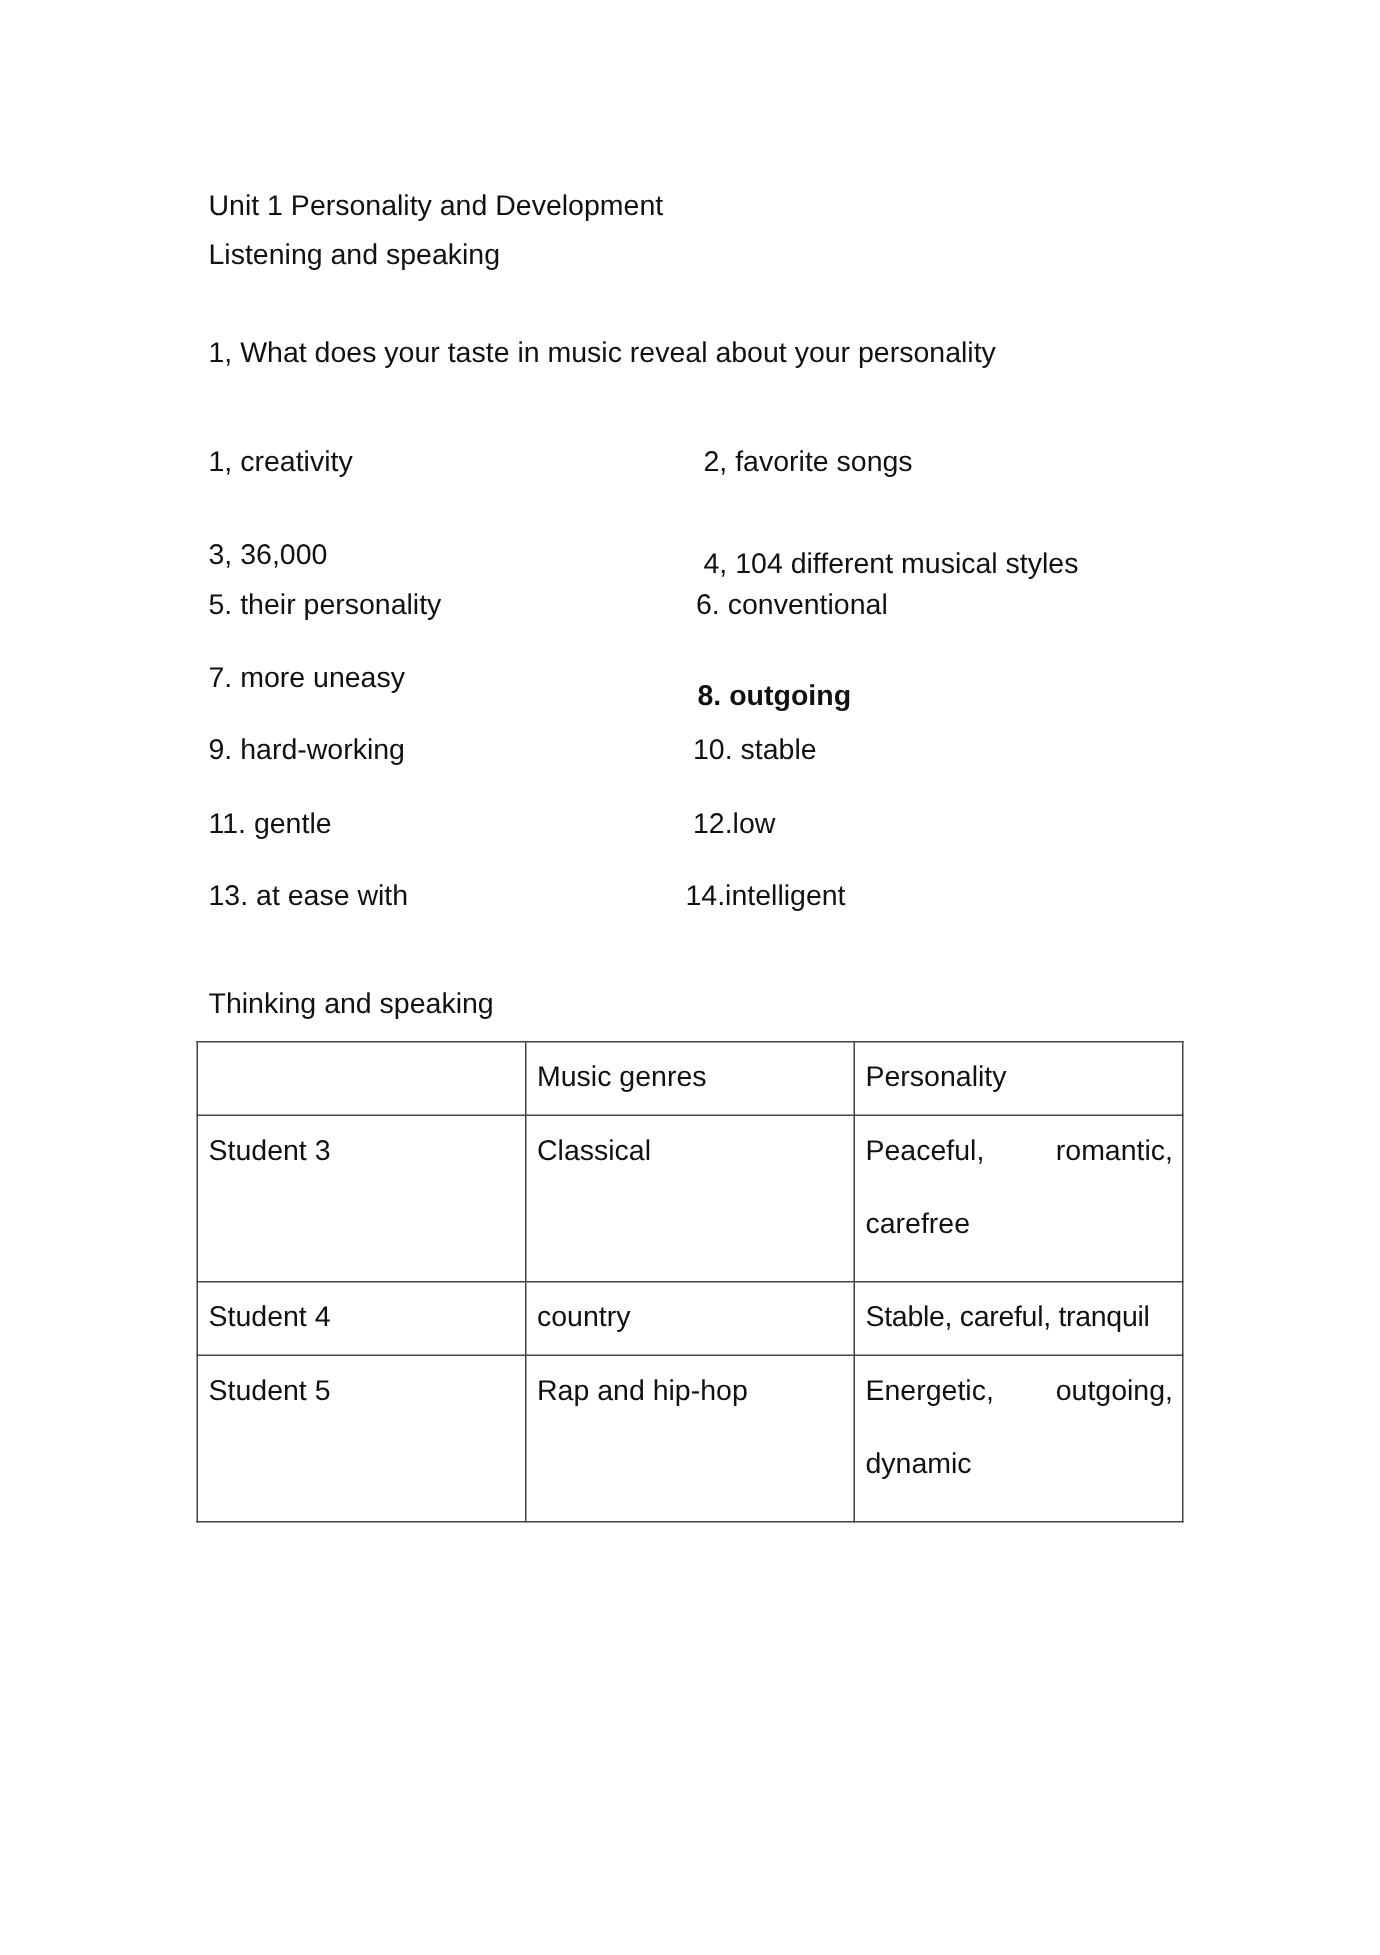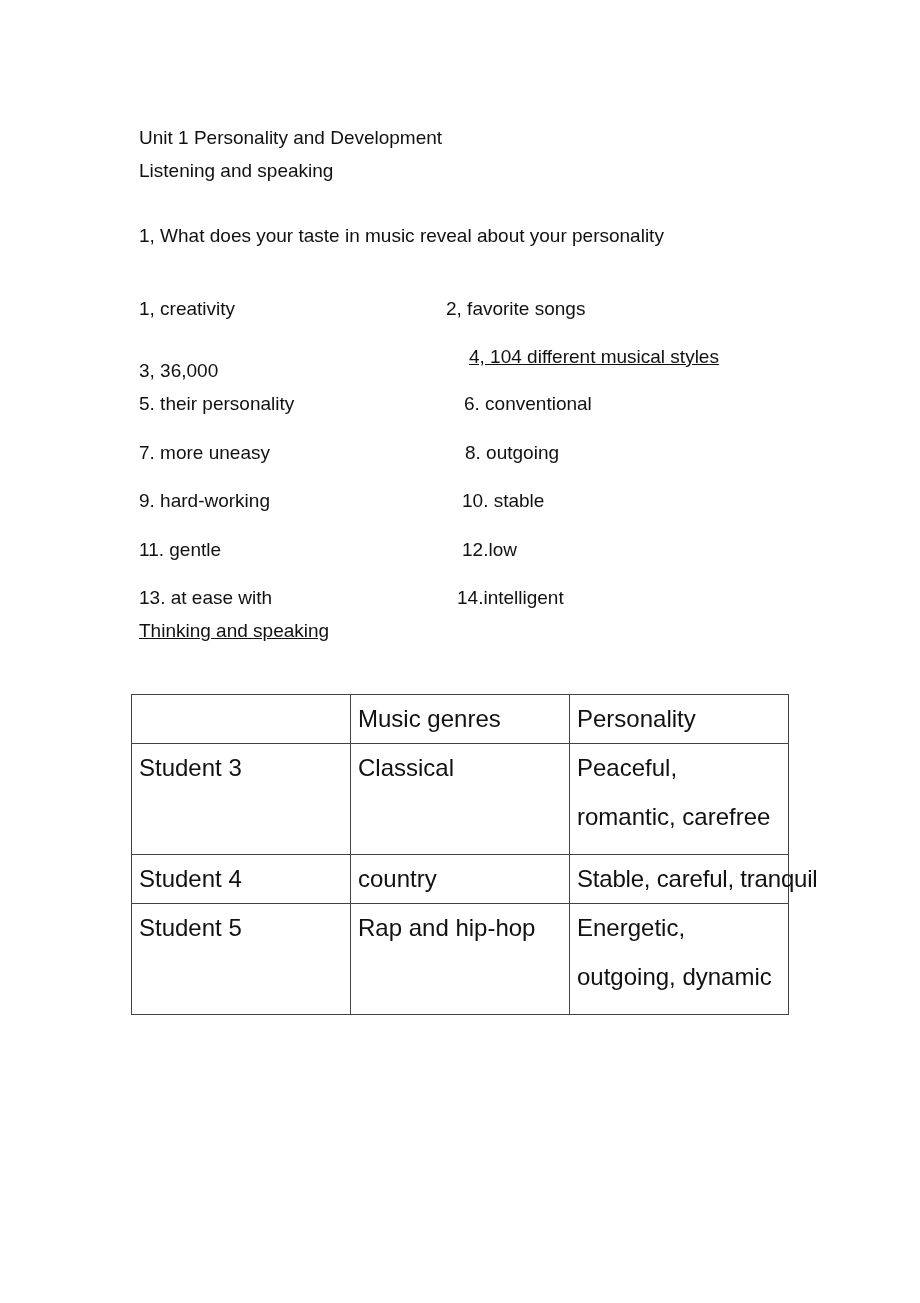--- a/index.html
+++ b/index.html
@@ -33,21 +33,21 @@
       left: 131px;
       top: 694px;
       width: 657px;
       border-collapse: collapse;
       table-layout: fixed;
     }
     table.music td {
       border: 1px solid #444444;
       vertical-align: top;
       padding: 0 6px 0 7px;
-      font-size: 24px;
+      font-size: 19px;
       line-height: 22px;
     }
     table.music col.c1 { width: 219px; }
     table.music col.c2 { width: 219px; }
     table.music col.c3 { width: 219px; }
     .cell-inner {
       padding-top: 13px;
       padding-bottom: 13px;
     }
     .justify {
@@ -63,41 +63,41 @@
     }
   </style>
 </head>
 <body>
 
 <div class="line" style="top:127px;">Unit 1 Personality and Development</div>
 <div class="line" style="top:160px;">Listening and speaking</div>
 <div class="line" style="top:225px;">1, What does your taste in music reveal about your personality</div>
 
 <div class="answer" style="left:139px; top:274px;">1, creativity</div>
-<div class="answer" style="left:446px; top:274px;">2, favorite songs</div>
+<div class="answer" style="left:469px; top:274px;">2, favorite songs</div>
 
 <div class="answer" style="left:139px; top:336px;">3, 36,000</div>
-<div class="answer" style="left:469px; top:322px;text-decoration:underline;">4, 104 different musical styles</div>
+<div class="answer" style="left:469px; top:342px;">4, 104 different musical styles</div>
 
 <div class="answer" style="left:139px; top:369px;text-align:right;">5. their personality</div>
 <div class="answer" style="left:464px; top:369px;">6. conventional</div>
 
 <div class="answer" style="left:139px; top:418px;">7. more uneasy</div>
-<div class="answer" style="left:465px; top:418px;">8. outgoing</div>
+<div class="answer" style="left:465px; top:430px;font-weight:bold;">8. outgoing</div>
 
 <div class="answer" style="left:139px; top:466px;">9. hard-working</div>
 <div class="answer" style="left:462px; top:466px;">10. stable</div>
 
 <div class="answer" style="left:139px; top:515px;">11. gentle</div>
 <div class="answer" style="left:462px; top:515px;">12.low</div>
 
 <div class="answer" style="left:139px; top:563px;">13. at ease with</div>
 <div class="answer" style="left:457px; top:563px;">14.intelligent</div>
 
-<div class="line" style="top:620px;text-decoration:underline;">Thinking and speaking</div>
+<div class="line" style="top:659px;">Thinking and speaking</div>
 
 <table class="music">
   <colgroup>
     <col class="c1">
       <col class="c2">
       <col class="c3">
   </colgroup>
   <tbody>
       <tr class="r-head">
     <td>

